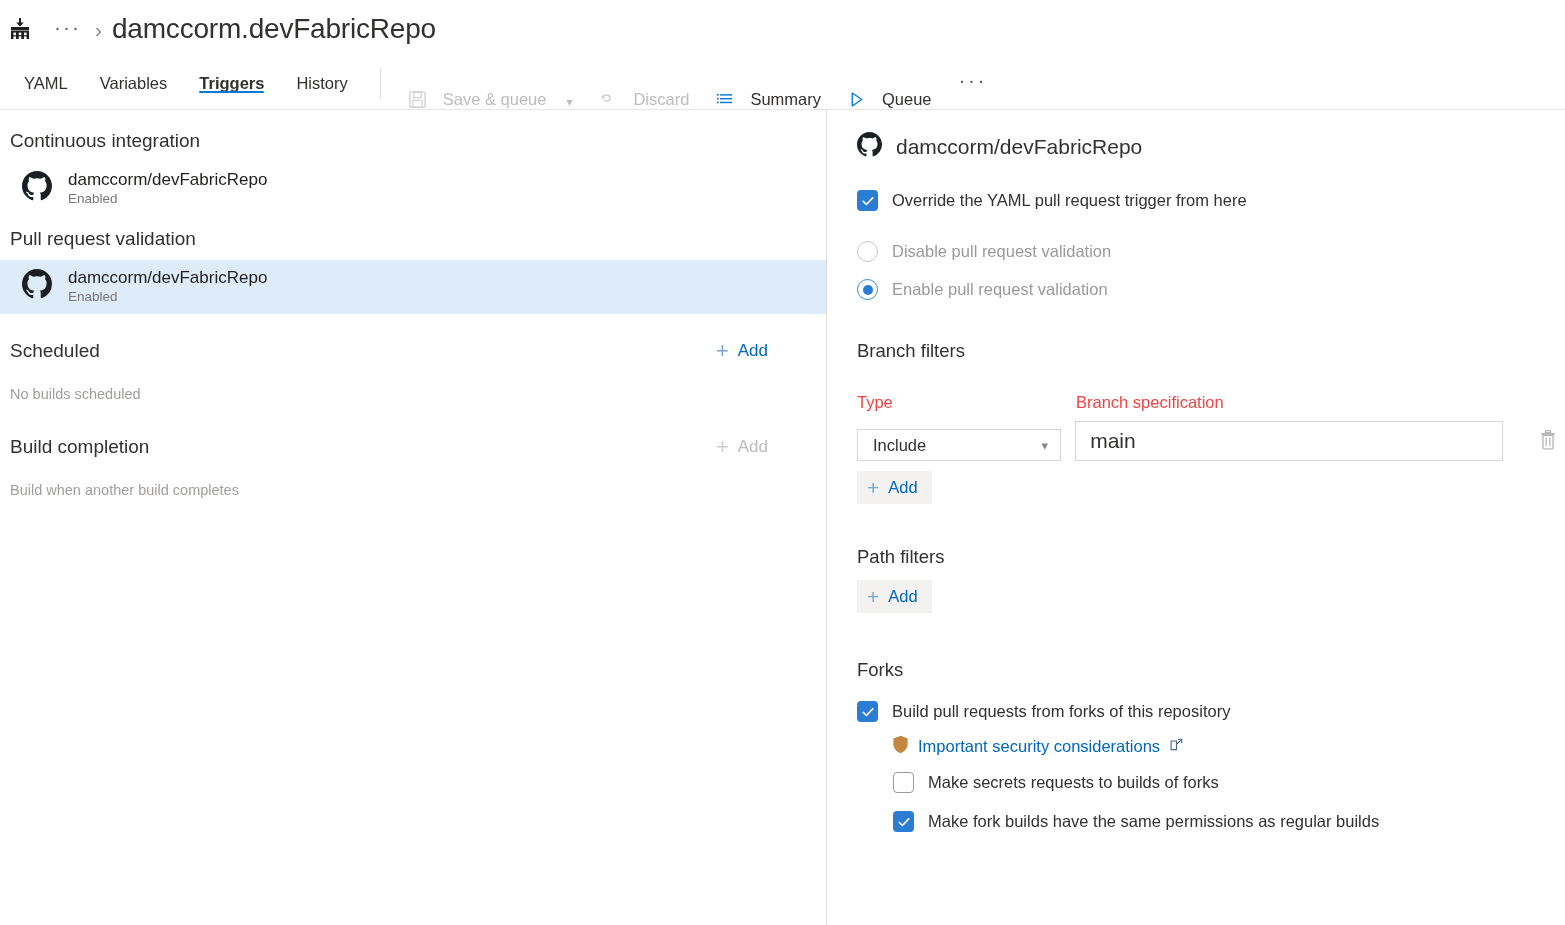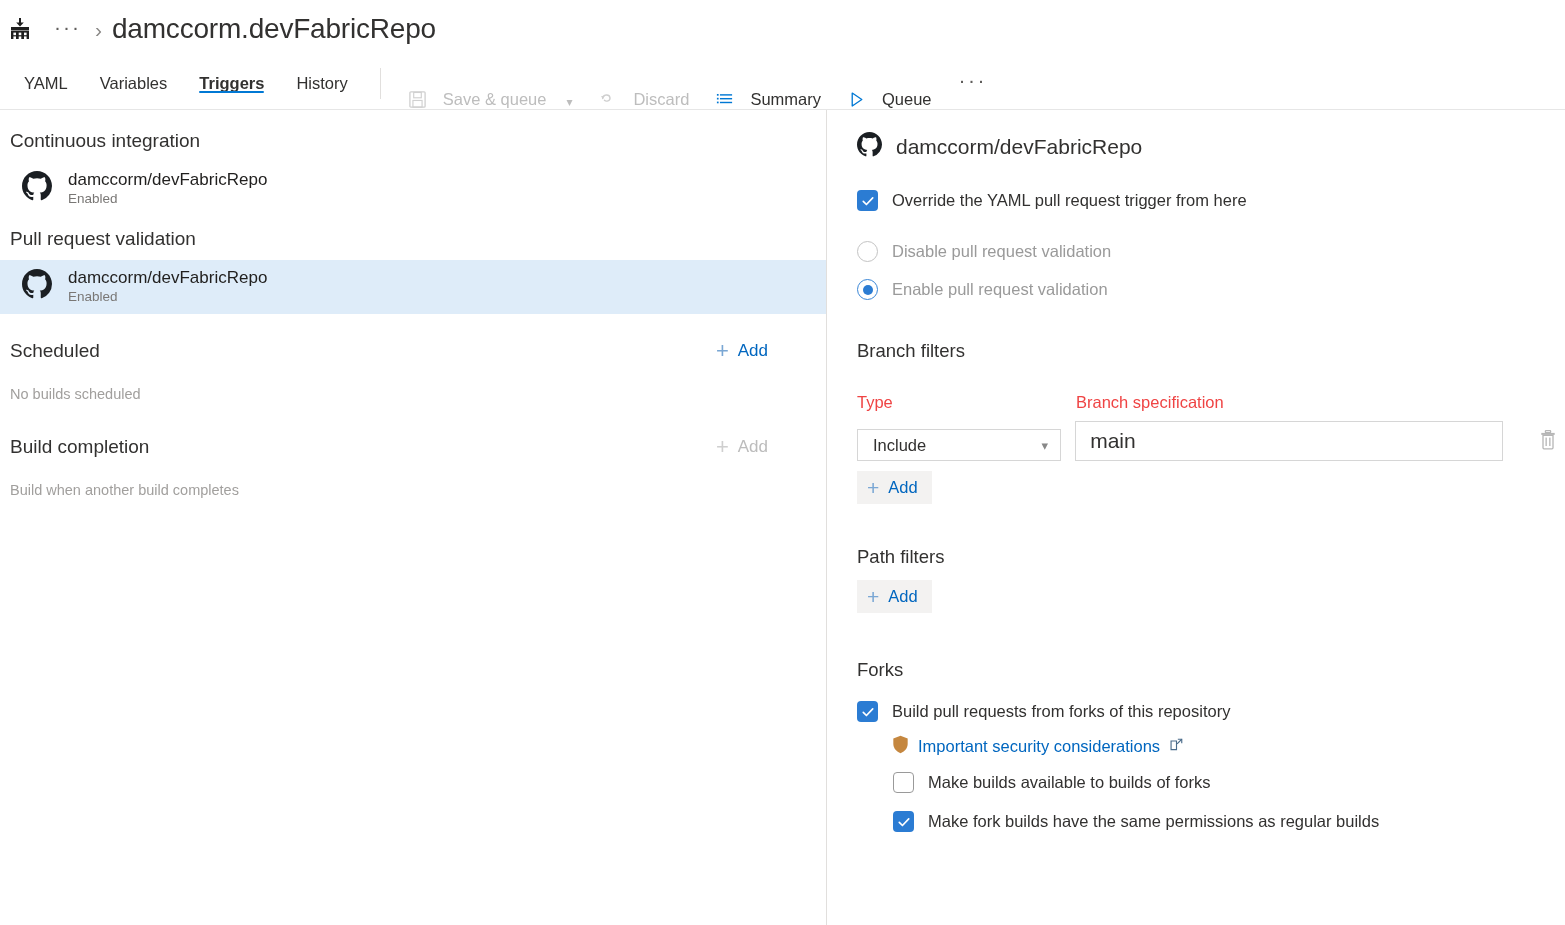--- a/index.html
+++ b/index.html
@@ -445,21 +445,21 @@
             <path d="M2.2 4.2 H8 V13.4 H2.2 Z" fill="none" stroke="#4a6b8a" stroke-width="1.2"></path>
             <path d="M9.4 2.4 H13.6 V6.6" fill="none" stroke="#4a6b8a" stroke-width="1.2"></path>
             <path d="M13.6 2.4 L8.6 7.4" fill="none" stroke="#4a6b8a" stroke-width="1.2"></path>
           </svg>
         </span>
       </span>
     </div>
 
     <div class="check-row" style="margin-bottom:18px; padding-left:36px;">
       <span class="cbx off"></span>
-      <span class="lbl">Make builds available to builds of forks</span>
+      <span class="lbl">Make secrets requests to builds of forks</span>
     </div>
 
     <div class="check-row" style="padding-left:36px;">
       <span class="cbx on">
         <svg width="14" height="14" viewBox="0 0 16 16">
           <path d="M2.6 8.4 L6.2 12 L13.4 4.4" fill="none" stroke="#fff" stroke-width="1.9" stroke-linecap="round" stroke-linejoin="round"></path>
         </svg>
       </span>
       <span class="lbl">Make fork builds have the same permissions as regular builds</span>
     </div>

